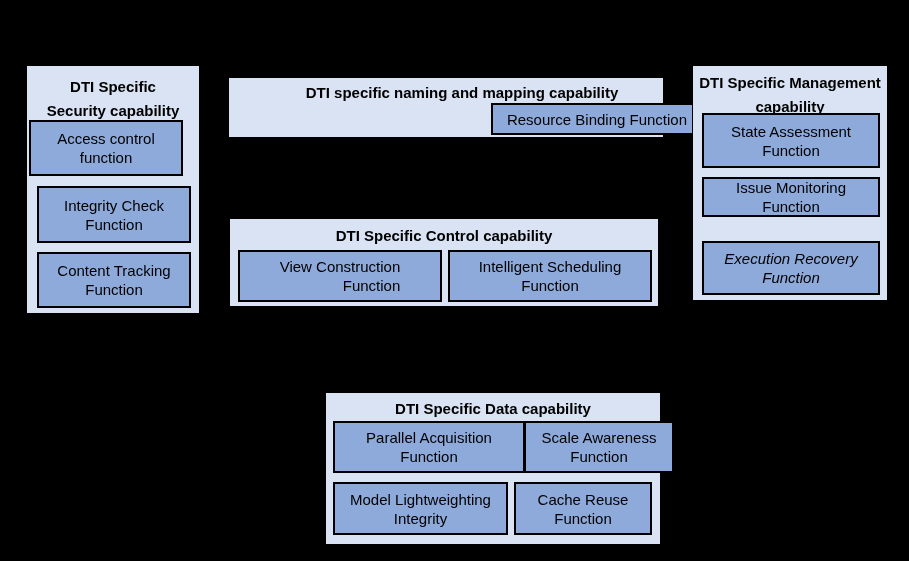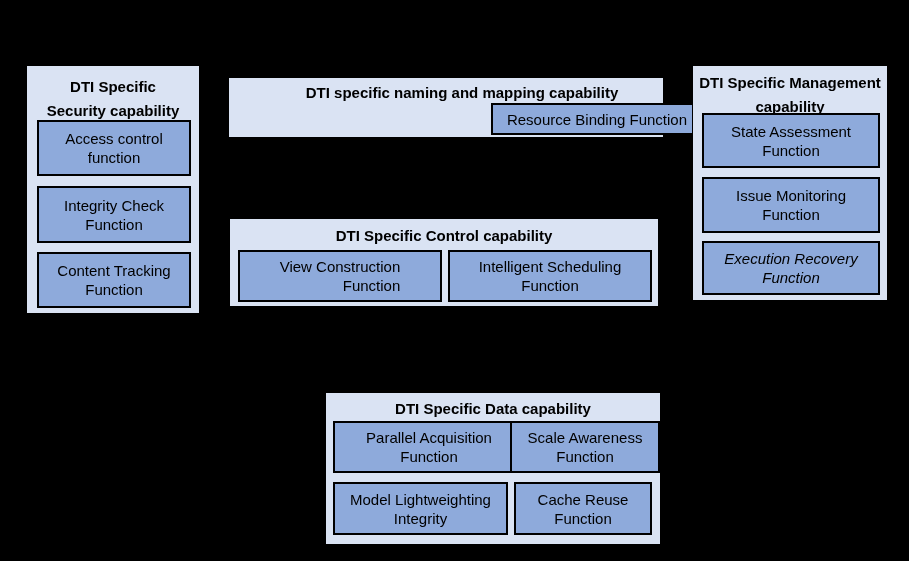--- a/index.html
+++ b/index.html
@@ -48,21 +48,21 @@
   }
 </style>
 </head>
 <body>
 
 <div class="canvas">
 
   <section class="group" style="left:26px; top:65px; width:174px; height:249px;">
     <div class="group-title" style="top:9px;">DTI Specific
 Security capability</div>
-    <div class="fbox" style="left:10px; top:54px; width:154px; height:56px;">Access control
+    <div class="fbox" style="left:2px; top:54px; width:154px; height:56px;">Access control
 function</div>
     <div class="fbox" style="left:10px; top:120px; width:154px; height:57px;">Integrity Check
 Function</div>
     <div class="fbox" style="left:10px; top:186px; width:154px; height:56px;">Content Tracking
 Function</div>
   </section>
 
   <section class="group" style="left:228px; top:77px; width:436px; height:61px;">
     <div class="group-title" style="top:3px;padding-left:32px;">DTI specific naming and mapping capability</div>
     <div class="fbox" style="left:218px; top:25px; width:212px; height:32px;margin-left:44px;">Resource Binding Function</div>
@@ -74,31 +74,31 @@
 Function</div>
     <div class="fbox" style="left:218px; top:31px; width:204px; height:52px;">Intelligent Scheduling
 Function</div>
   </section>
 
   <section class="group" style="left:692px; top:65px; width:196px; height:236px;">
     <div class="group-title" style="top:5px;">DTI Specific Management
 capability</div>
     <div class="fbox" style="left:9px; top:47px; width:178px; height:55px;">State Assessment
 Function</div>
-    <div class="fbox" style="left:9px; top:111px; width:178px; height:56px;">Issue Monitoring
+    <div class="fbox" style="left:9px; top:111px; width:178px; height:40px;">Issue Monitoring
 Function</div>
     <div class="fbox" style="left:9px; top:175px; width:178px; height:54px;font-style:italic;">Execution Recovery
 Function</div>
   </section>
 
   <section class="group" style="left:325px; top:392px; width:336px; height:153px;">
     <div class="group-title" style="top:4px;">DTI Specific Data capability</div>
     <div class="fbox" style="left:7px; top:28px; width:192px; height:52px;">Parallel Acquisition
 Function</div>
-    <div class="fbox" style="left:184px; top:28px; width:150px; height:52px;">Scale Awareness
+    <div class="fbox" style="left:198px; top:28px; width:150px; height:52px;">Scale Awareness
 Function</div>
     <div class="fbox" style="left:7px; top:89px; width:175px; height:53px;">Model Lightweighting
 Integrity</div>
     <div class="fbox" style="left:188px; top:89px; width:138px; height:53px;">Cache Reuse
 Function</div>
   </section>
 
 </div>
 
 </body></html>

